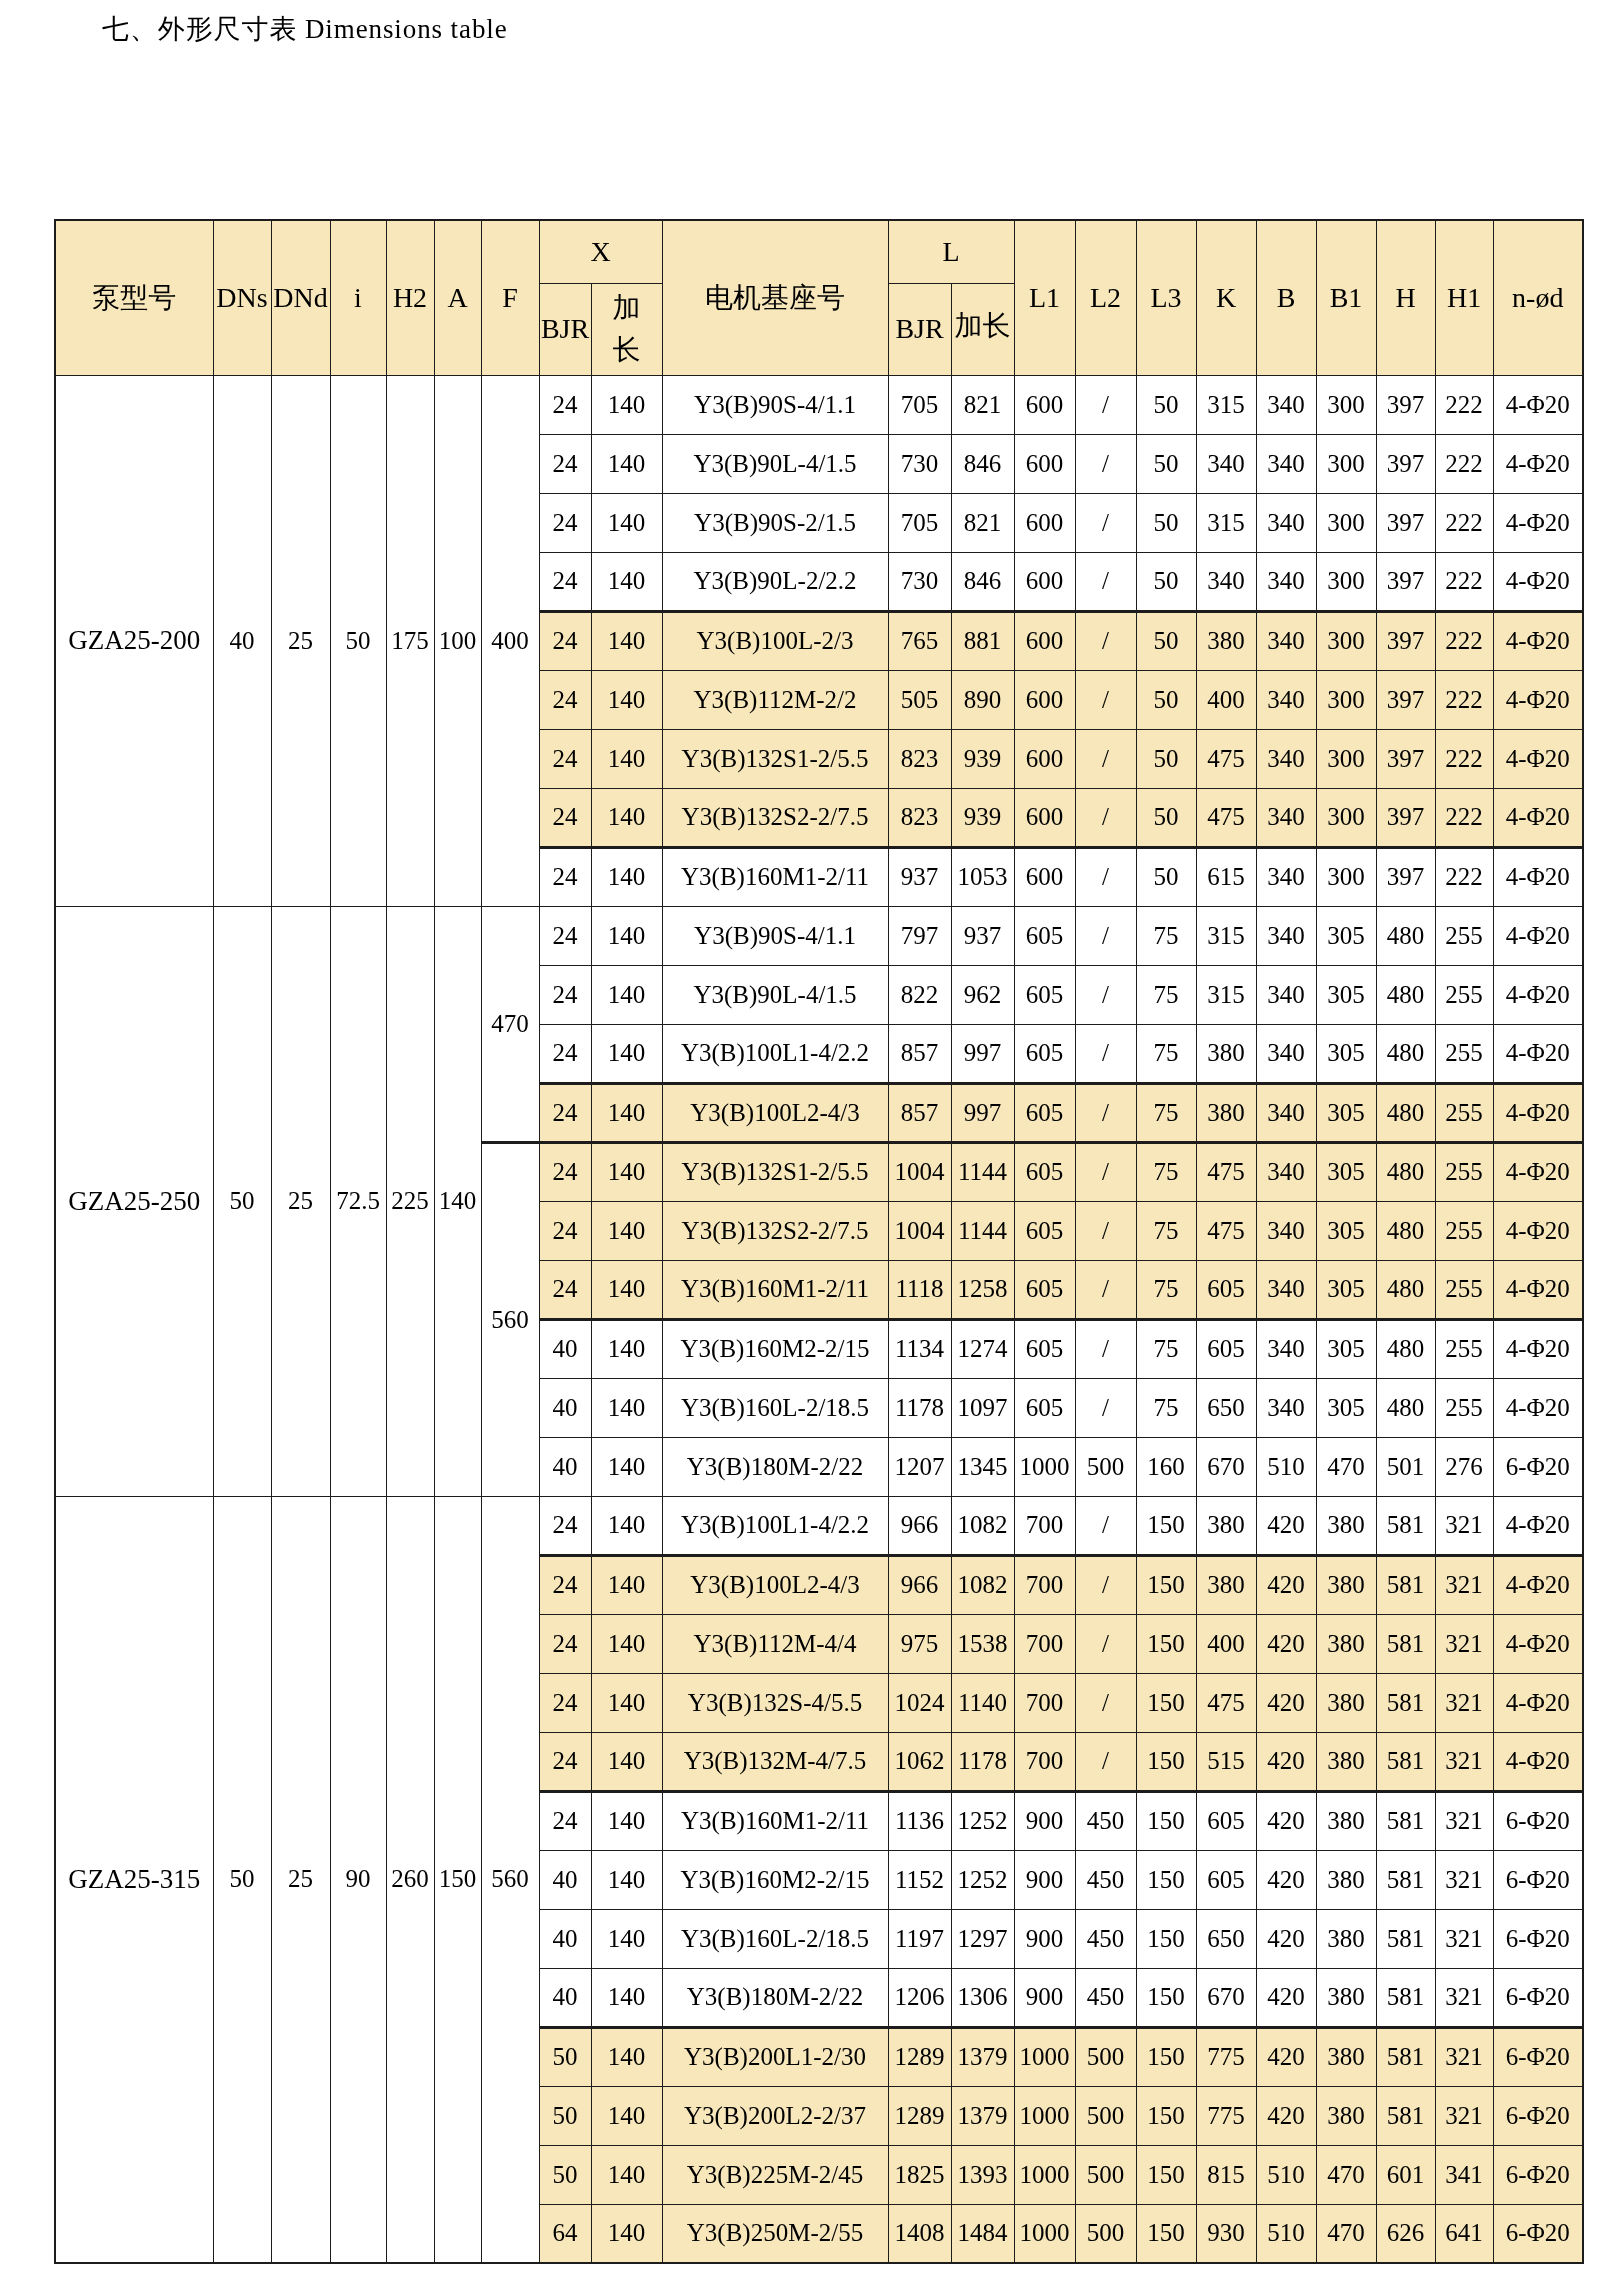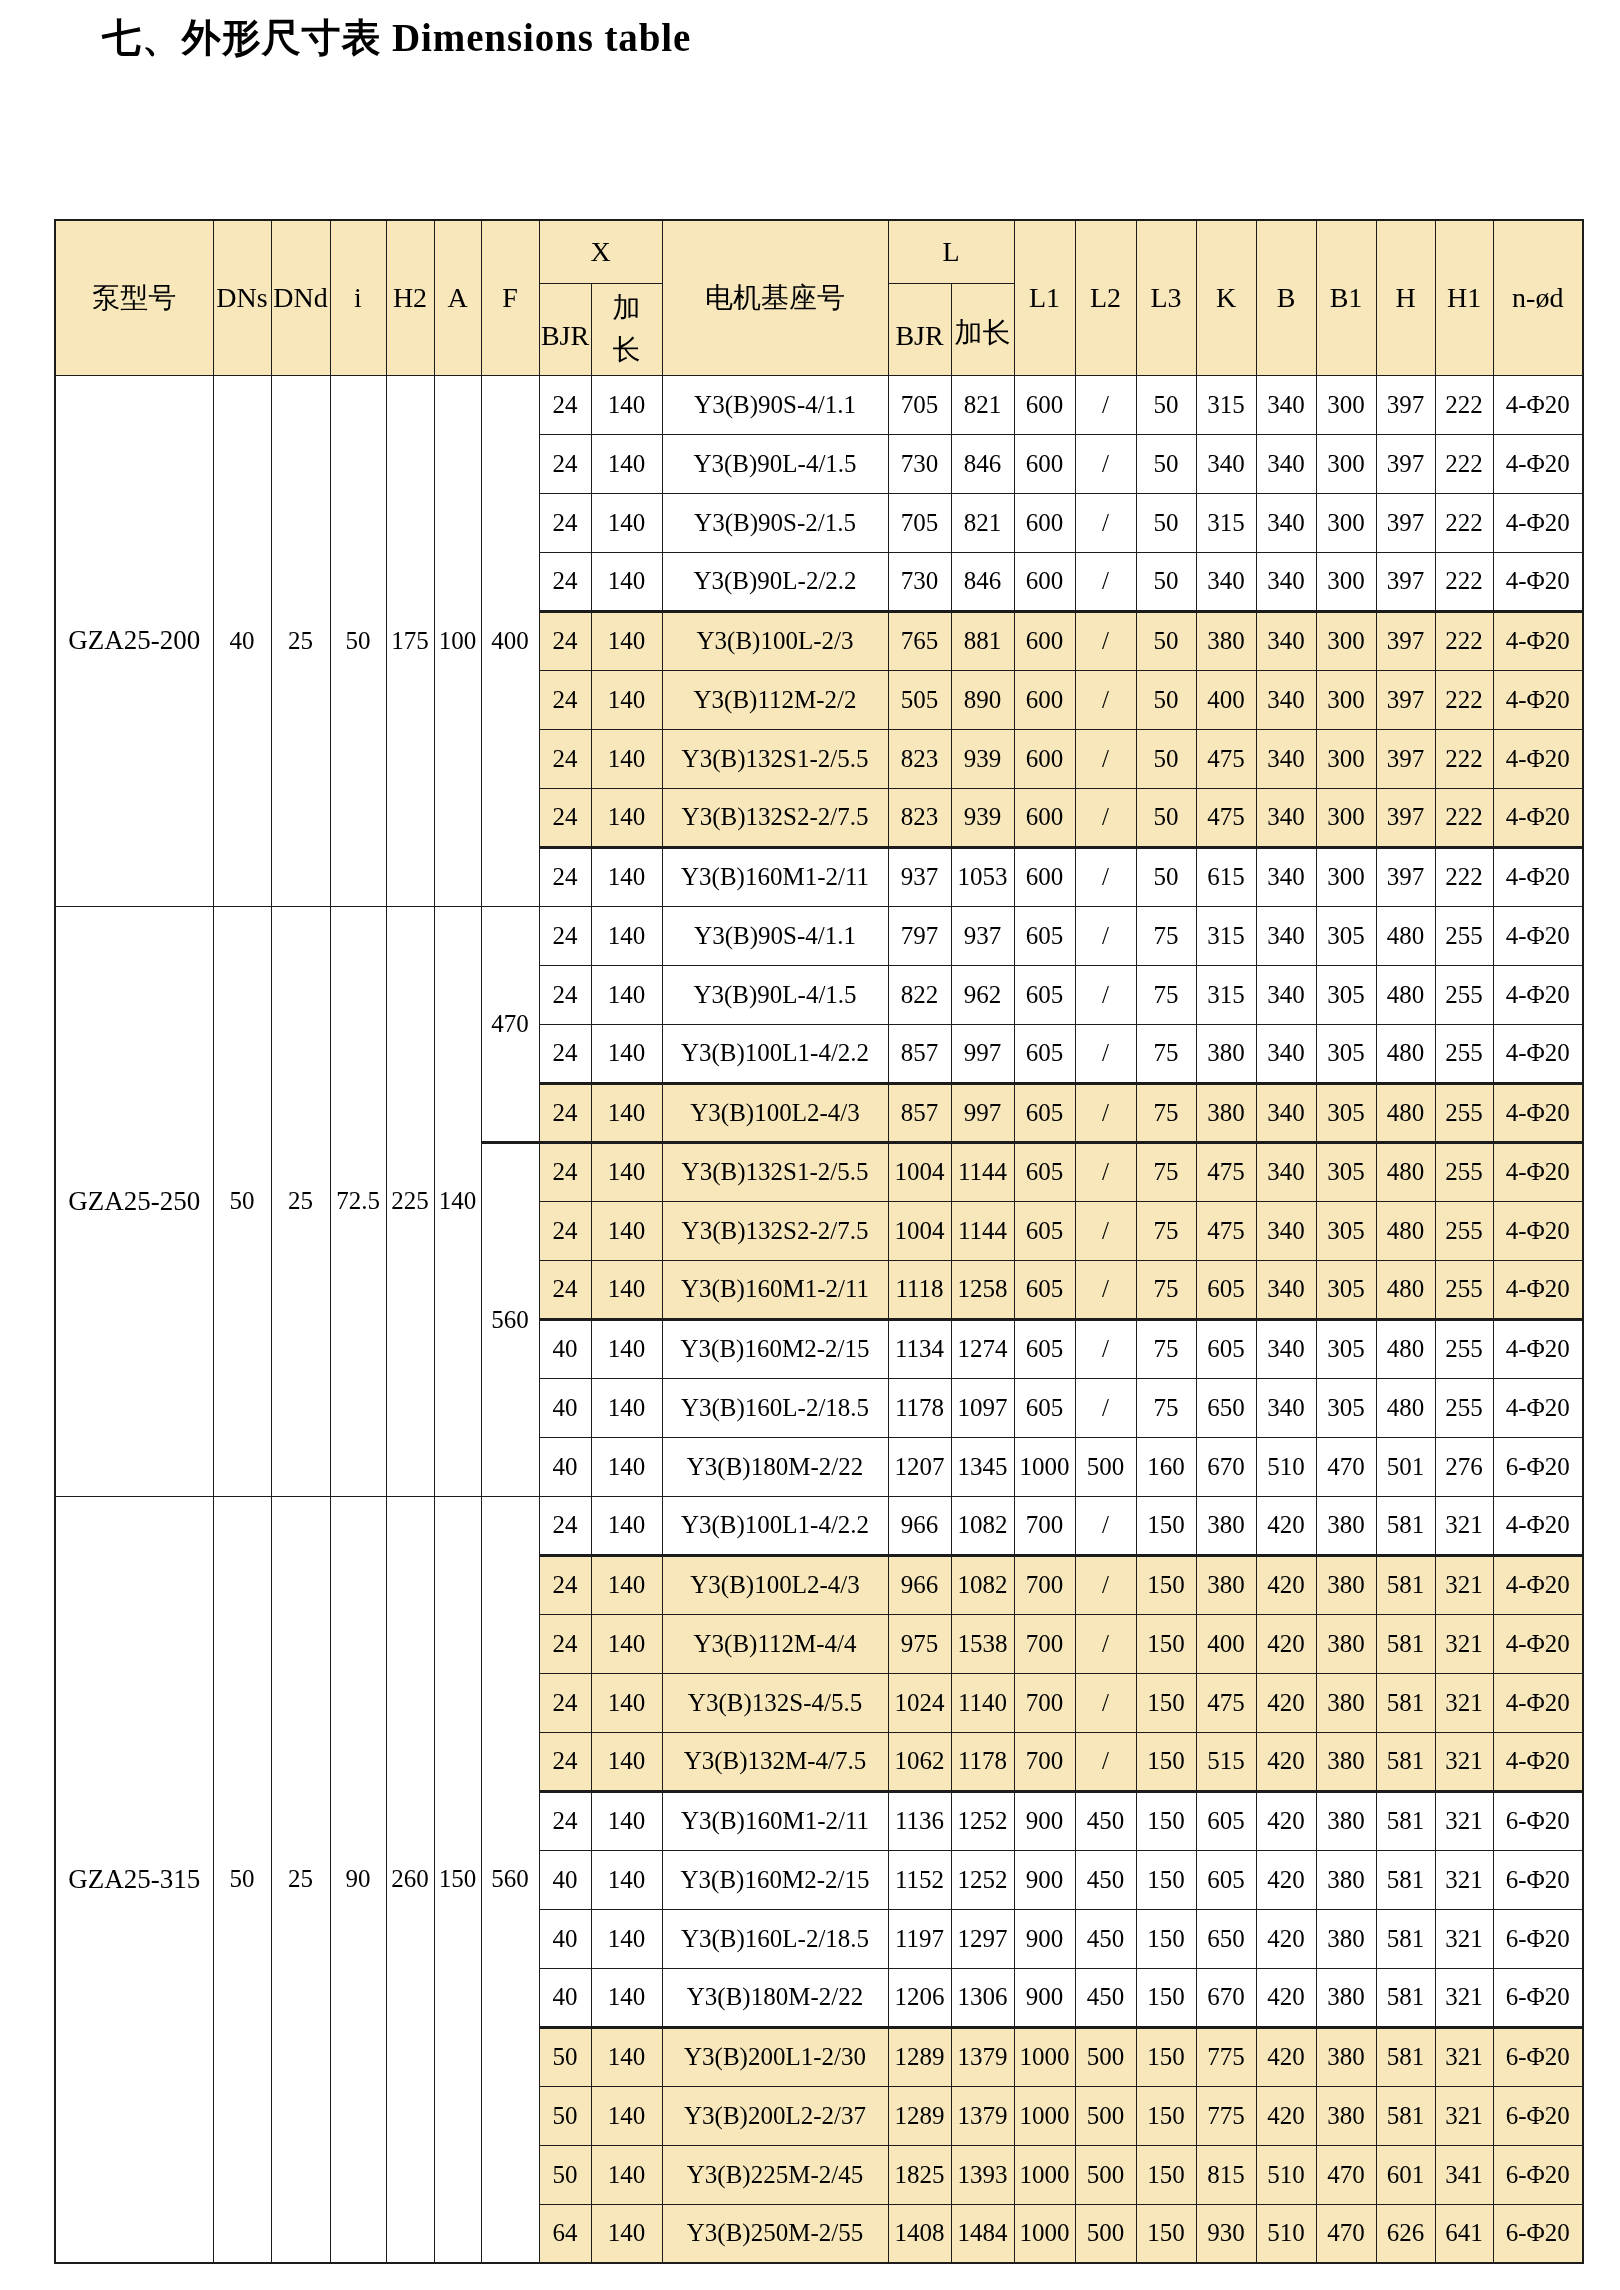--- a/index.html
+++ b/index.html
@@ -9,37 +9,37 @@
     --page:#ffffff;
   }
   *{margin:0;padding:0;box-sizing:border-box;}
   html,body{background:var(--page);}
   body{
     width:1620px;height:2291px;position:relative;
     font-family:"Liberation Serif","DejaVu Serif",serif;color:var(--text);
   }
   #title{
     position:absolute;top:10.7px;left:102px;
-    font-size:39px;font-weight:bold;letter-spacing:0.9px;white-space:nowrap;
+    font-size:27px;font-weight:normal;letter-spacing:0.9px;white-space:nowrap;
   }
   table#dim{
     position:absolute;top:219px;left:54px;
     width:1527px;table-layout:fixed;border-collapse:collapse;
     border:2.7px solid var(--grid);
   }
   #dim th,#dim td{
     border:1.8px solid var(--grid);
     text-align:center;vertical-align:middle;
     font-size:25px;font-weight:normal;color:var(--text);
     padding:0;overflow:hidden;
   }
   #dim thead th{background:var(--hl);font-size:28px;}
   #dim thead tr.h1{height:63px;}
   #dim thead tr.h2{height:92px;}
-  #dim thead th.sub{vertical-align:bottom;padding-bottom:23px;}
+  #dim thead th.sub{vertical-align:bottom;padding-bottom:30px;}
   #dim thead th.wrap{
     vertical-align:middle;padding:0 19.7px;line-height:1.5;
     word-break:break-all;white-space:normal;
   }
   #dim tbody tr{height:59px;}
   #dim tbody tr.hl td{background:var(--hl);}
   #dim tbody tr.thick td{border-top-width:3.6px;}
   #dim td[data-name="pump-model-cell"]{font-size:27px;margin-top:12px;}
   #dim td[rowspan]{background:var(--page);}
   #dim tbody tr.hl td[rowspan]{background:var(--page);}

